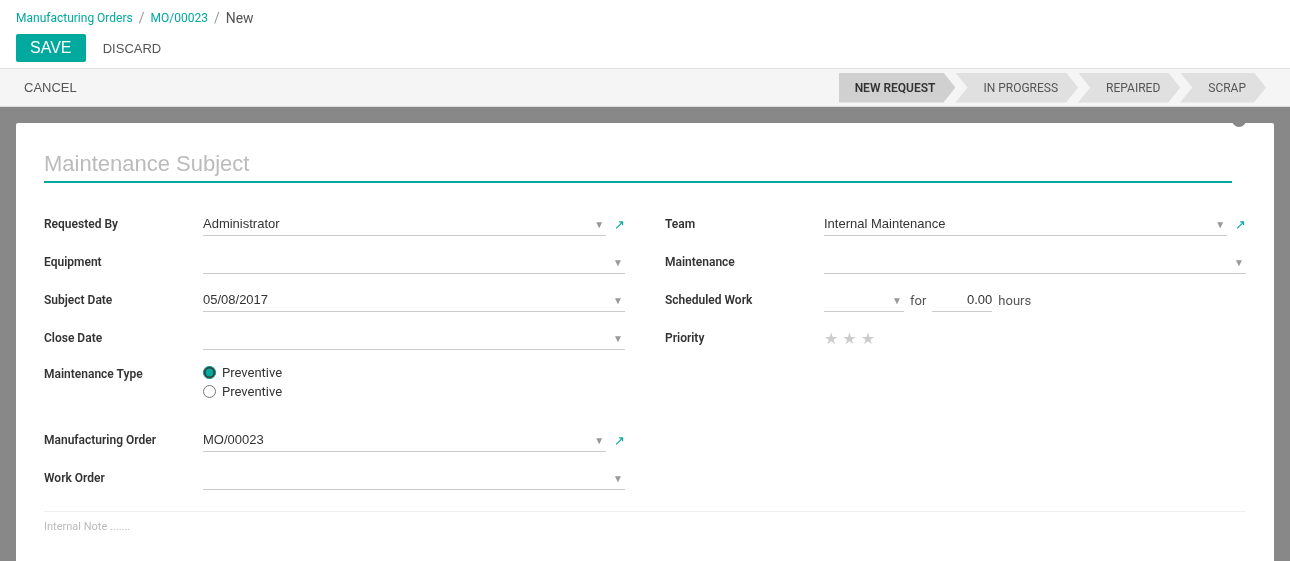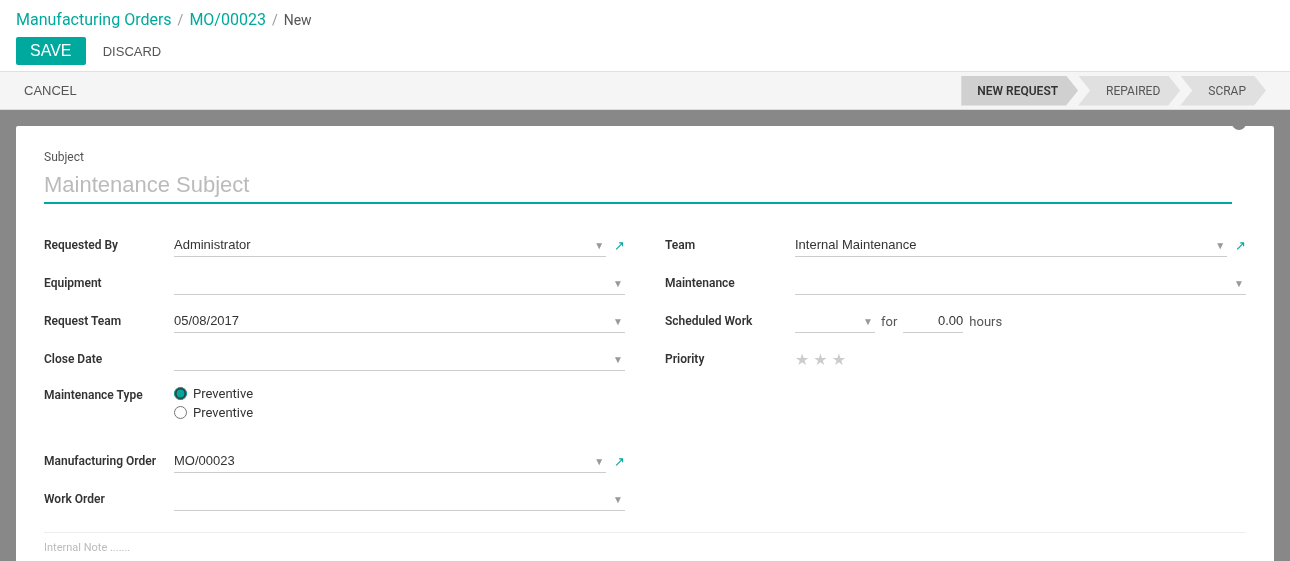--- a/index.html
+++ b/index.html
@@ -18,21 +18,21 @@
     }
     .breadcrumb {
       display: flex;
       align-items: center;
       gap: 6px;
       margin-bottom: 8px;
     }
     .breadcrumb a {
       color: #00a99d;
       text-decoration: none;
-      font-size: 16px;
+      font-size: 12px;
     }
     .breadcrumb span {
       color: #555;
       font-size: 14px;
     }
     .breadcrumb .sep {
       color: #999;
     }
     .btn-save {
       background: #00a99d;
@@ -164,20 +164,21 @@
       color: #333;
       font-weight: 600;
       min-width: 130px;
       padding-right: 10px;
     }
     .form-field {
       flex: 1;
       display: flex;
       align-items: center;
       gap: 4px;
+      margin-left: 29px;
     }
     .select-wrapper {
       flex: 1;
       position: relative;
       display: flex;
       align-items: center;
     }
     .select-wrapper select {
       width: 100%;
       border: none;
@@ -327,35 +328,37 @@
   </div>
 </div>
 
 <div class="status-bar">
   <button class="btn-cancel">CANCEL</button>
   <div class="status-steps">
     <div class="step">
       <span class="step-label active">NEW REQUEST</span>
     </div>
     <div class="step">
+      <span class="step-label">IN PROGRESS</span>
+    </div>
+    <div class="step">
       <span class="step-label">REPAIRED</span>
     </div>
     <div class="step">
       <span class="step-label">SCRAP</span>
     </div>
   </div>
 </div>
 
 <div class="main-content">
   <div class="form-card">
 
     <div>
       <div style="display:flex; justify-content:space-between; align-items:flex-start;">
         <div style="flex:1;">
-          <div class="subject-label">Subject</div>
           <input class="subject-input" type="text" placeholder="Maintenance Subject" style="">
         </div>
         <div class="status-dot"></div>
       </div>
     </div>
 
     <div class="form-grid">
 
       <div class="form-section">
 
@@ -378,21 +381,21 @@
             <div class="select-wrapper">
               <select>
                 <option value=""></option>
               </select>
               <span class="select-arrow">▼</span>
             </div>
           </div>
         </div>
 
         <div class="form-row">
-          <span class="form-label">Request Team</span>
+          <span class="form-label">Subject Date</span>
           <div class="form-field">
             <div class="select-wrapper">
               <select>
                 <option>05/08/2017</option>
               </select>
               <span class="select-arrow">▼</span>
             </div>
           </div>
         </div>
 

